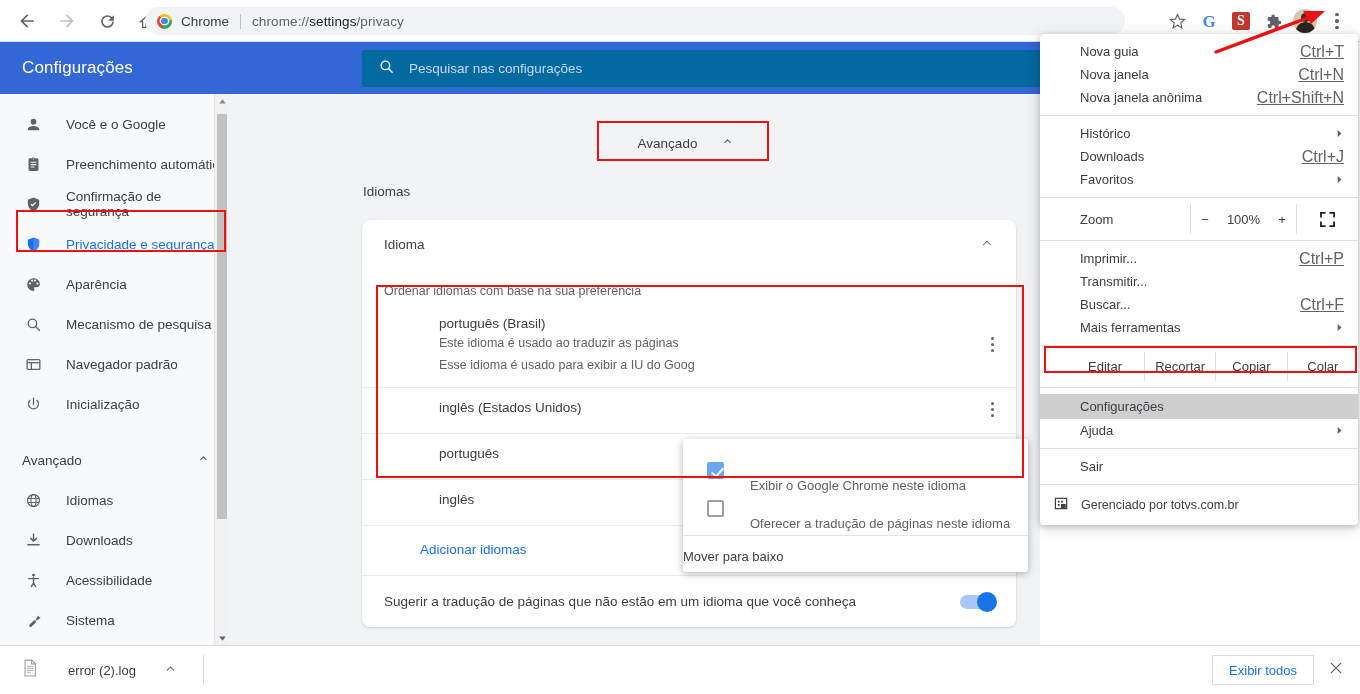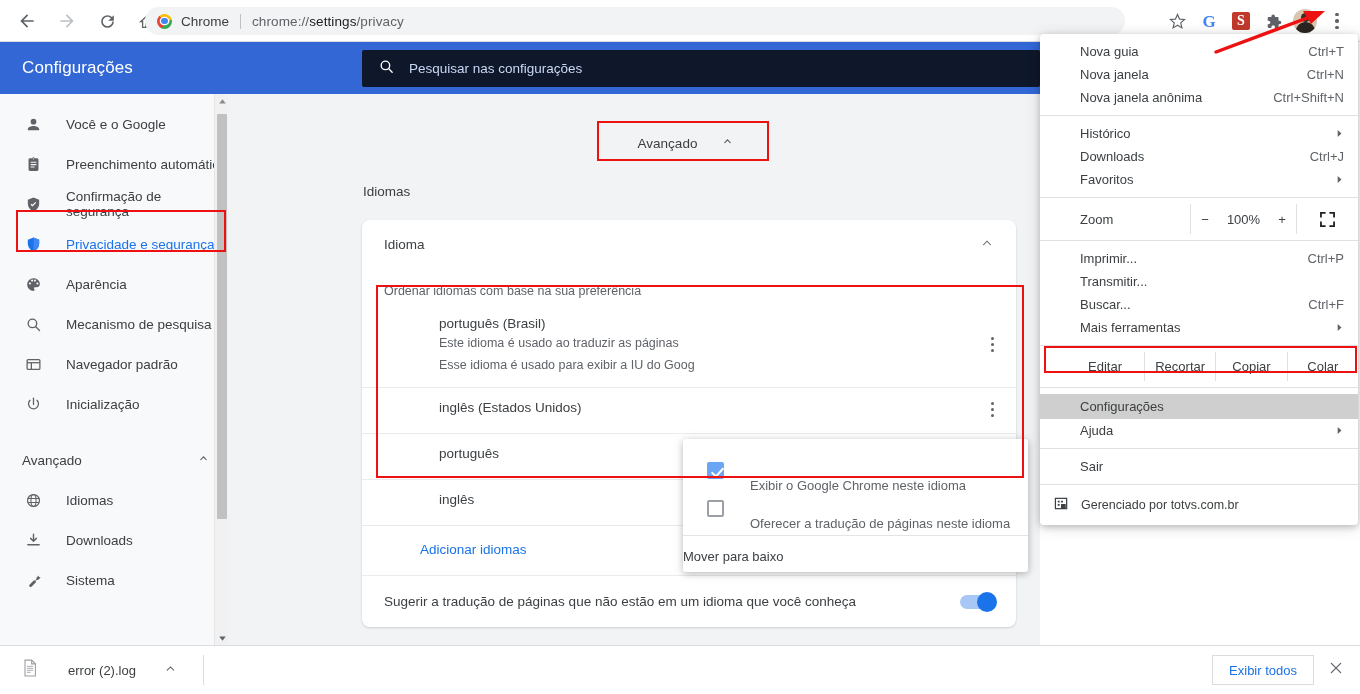--- a/index.html
+++ b/index.html
@@ -55,21 +55,21 @@
   .kebab { display:flex; flex-direction:column; gap:3px; align-items:center; }
   .kebab i { width:3.4px; height:3.4px; border-radius:50%; background:#5f6368; display:block; }
 
   .tb-divider { position:absolute; top:41px; left:0; width:1360px; height:1px; background:#dadce0; }
 
   
   .settings-header { position:absolute; top:42px; left:0; width:1040px; height:52px;
                      background:#3367d6; display:flex; align-items:center; }
   .settings-title { color:#fff; font-size:17px; margin-left:22px; letter-spacing:.1px; }
   .settings-search { position:absolute; left:362px; top:8px; width:678px; height:37px;
-                     background:#0f172a; border-radius:2px; display:flex; align-items:center; }
+                     background:#0369a1; border-radius:2px; display:flex; align-items:center; }
   .settings-search .sicon { margin-left:16px; }
   .settings-search input { background:transparent; border:0; outline:0; color:#fff;
                      font-size:13.5px; margin-left:14px; width:560px;
                      font-family:"Liberation Sans", sans-serif; }
   .settings-search input::placeholder { color:#c9d8f5; }
 
   
   .settings-body { position:absolute; top:94px; left:0; width:1040px; height:551px;
                    background:#f1f3f4; }
 
@@ -138,21 +138,21 @@
   .ctx-sep { height:1px; background:#e4e4e4; margin:8px 0 0 0; }
   .ctx-action { height:40px; display:flex; align-items:center; 
                 font-size:13px; color:#3c4043; }
 
   
   .appmenu { position:absolute; top:34px; right:2px; width:318px; background:#fff;
              box-shadow:0 2px 6px rgba(0,0,0,.2), 0 2px 16px rgba(0,0,0,.14);
              border-radius:4px; z-index:60; padding:6px 0; }
   .mi { height:23px; display:flex; align-items:center; padding:0 14px 0 40px;
         font-size:13px; color:#3c4043; position:relative; }
-  .mi .acc { margin-left:auto; color:#5f6368; font-size:13px; }
+  .mi .acc { margin-left:auto; color:#5f6368; font-size:16px;text-decoration:underline; }
   .mi .arrow { margin-left:auto; }
   .m-sep { height:1px; background:#e0e0e0; margin:6px 0; }
   .zoom-row { display:flex; align-items:stretch; height:30px; }
   .zoom-row .zlabel { flex:0 0 150px; display:flex; align-items:center; padding-left:40px;
                       font-size:13px; color:#3c4043; }
   .zoom-row .zctl { flex:1; display:flex; align-items:center; justify-content:center;
                     gap:18px; border-left:1px solid #e0e0e0; font-size:13px; color:#3c4043; }
   .zoom-row .zfull { flex:0 0 62px; display:flex; align-items:center; justify-content:center;
                      border-left:1px solid #e0e0e0; }
   .edit-row { display:flex; align-items:stretch; height:29px; }
@@ -371,20 +371,29 @@
       <div class="side-item side-sub">
         <span class="sico">
           <svg width="17" height="17" viewBox="0 0 24 24">
               <path d="M12 3v10m0 0l-4-4m4 4l4-4" fill="none" stroke="#5f6368" stroke-width="2" stroke-linecap="round"></path>
               <path d="M4 18h16" stroke="#5f6368" stroke-width="2" stroke-linecap="round"></path>
             </svg>
         </span>
         <span class="slabel">Downloads</span>
       </div>
 
+      <div class="side-item side-sub">
+        <span class="sico">
+          <svg width="17" height="17" viewBox="0 0 24 24">
+              <circle cx="12" cy="4.4" r="2.1" fill="#5f6368"></circle>
+              <path d="M12 7.4v8m0 0l-3.2 5.2M12 15.4l3.2 5.2M5.2 9.4h13.6" stroke="#5f6368" stroke-width="1.9" stroke-linecap="round" fill="none"></path>
+            </svg>
+        </span>
+        <span class="slabel">Acessibilidade</span>
+      </div>
 
       <div class="side-item side-sub">
         <span class="sico">
           <svg width="17" height="17" viewBox="0 0 24 24">
               <path d="M19.3 4.9a5 5 0 01-6.6 6.6l-6 6a2 2 0 102.8 2.8l6-6a5 5 0 016.6-6.6l-3.2 3.2-2.4-.4-.4-2.4z" fill="#5f6368"></path>
             </svg>
         </span>
         <span class="slabel">Sistema</span>
       </div>
 

